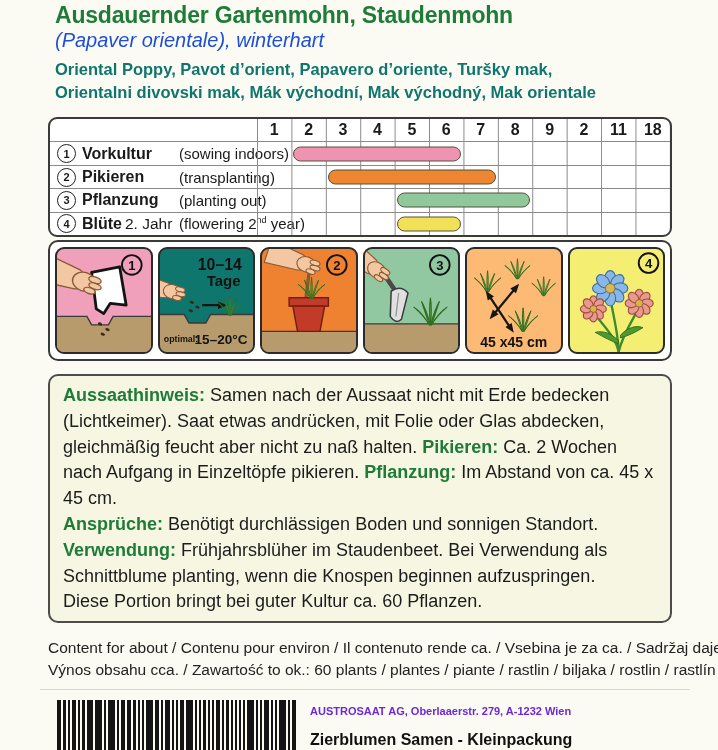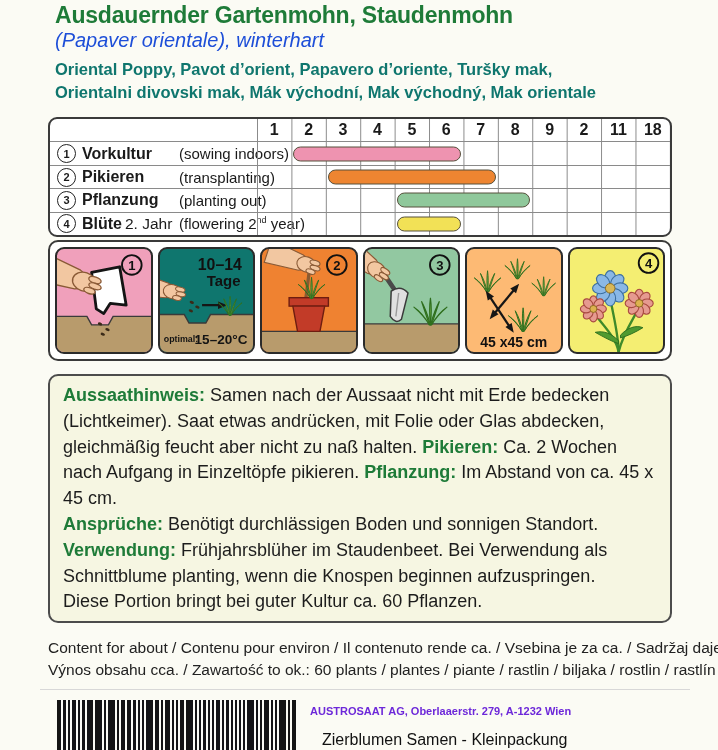--- a/index.html
+++ b/index.html
@@ -37,21 +37,21 @@
       border-radius:10px;box-sizing:border-box;padding:7px 13px;font-size:18px;line-height:25.8px;color:#1c1c1c;overflow:hidden;}
   .tb .g{color:#1e7b38;font-weight:bold;}
   
   .content{position:absolute;left:48px;top:637px;width:670px;font-size:15.5px;line-height:21.5px;color:#222;}
   .content div{white-space:nowrap;}
   .divider{position:absolute;left:40px;top:689px;width:650px;border-top:1px solid #d8d8d8;}
   
   .barcode{position:absolute;left:57px;top:700px;width:240px;height:52px;display:flex;align-items:stretch;}
   .barcode i{background:#141414;height:100%;flex:none;margin-right:2px;}
   .addr{position:absolute;left:310px;top:699px;font-size:11px;font-weight:bold;color:#6d28d9;white-space:nowrap;margin-top:6px;}
-  .pkg{position:absolute;left:322px;top:731px;font-size:16px;font-weight:normal;color:#111;white-space:nowrap;}
+  .pkg{position:absolute;left:310px;top:731px;font-size:16px;font-weight:bold;color:#111;white-space:nowrap;}
   .pkg-sub{position:absolute;left:310px;top:747px;font-size:13.5px;color:#3a3a3a;white-space:nowrap;}
 </style>
 </head>
 <body>
 
 <div class="page">
   <div class="title">Ausdauernder Gartenmohn, Staudenmohn</div>
   <div class="subtitle">(Papaver orientale), winterhart</div>
   <div class="names">
     <div>Oriental Poppy, Pavot d’orient, Papavero d’oriente, Turšky mak,</div>

